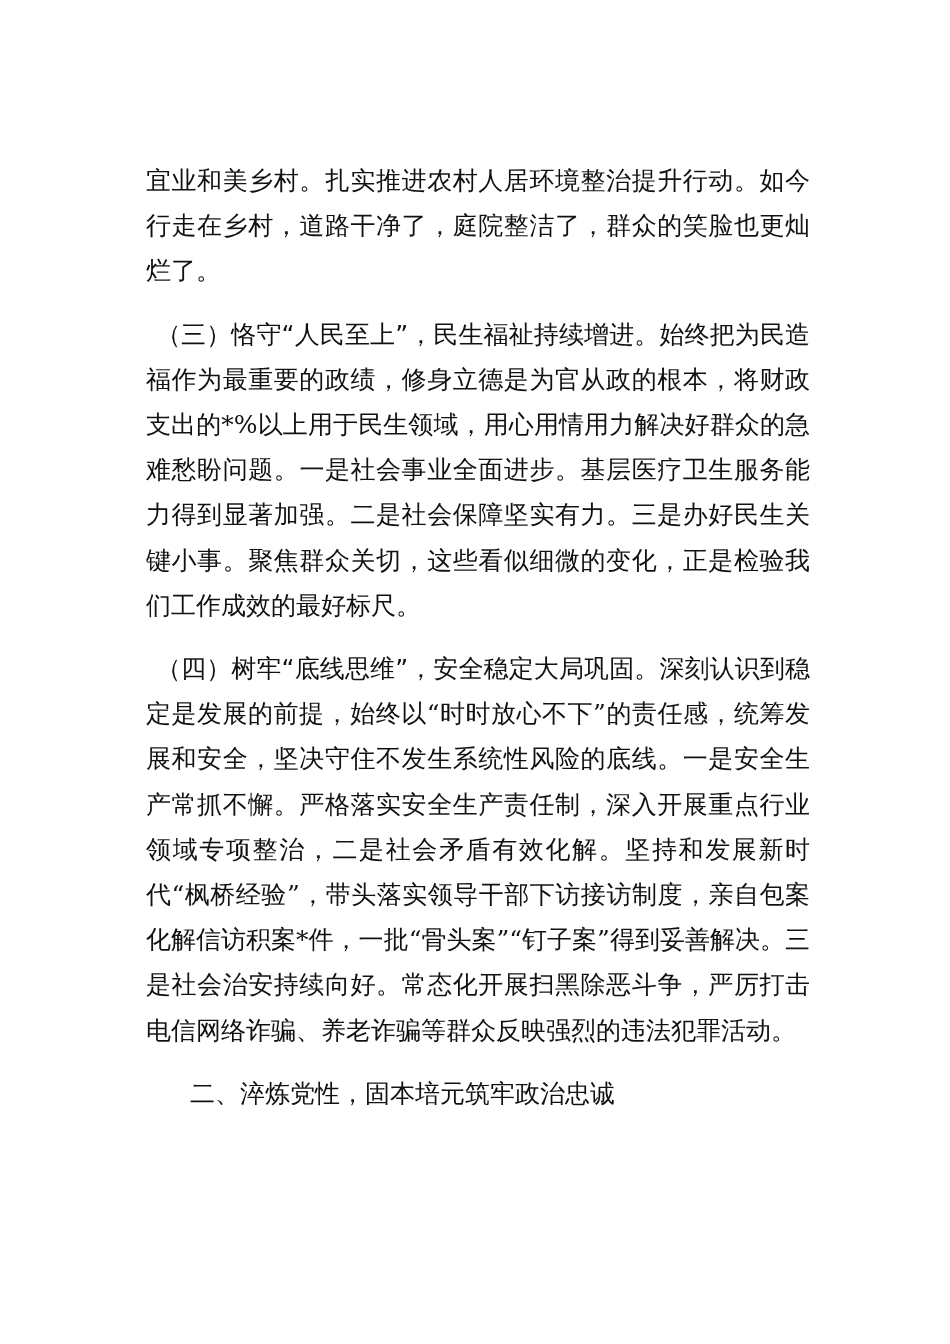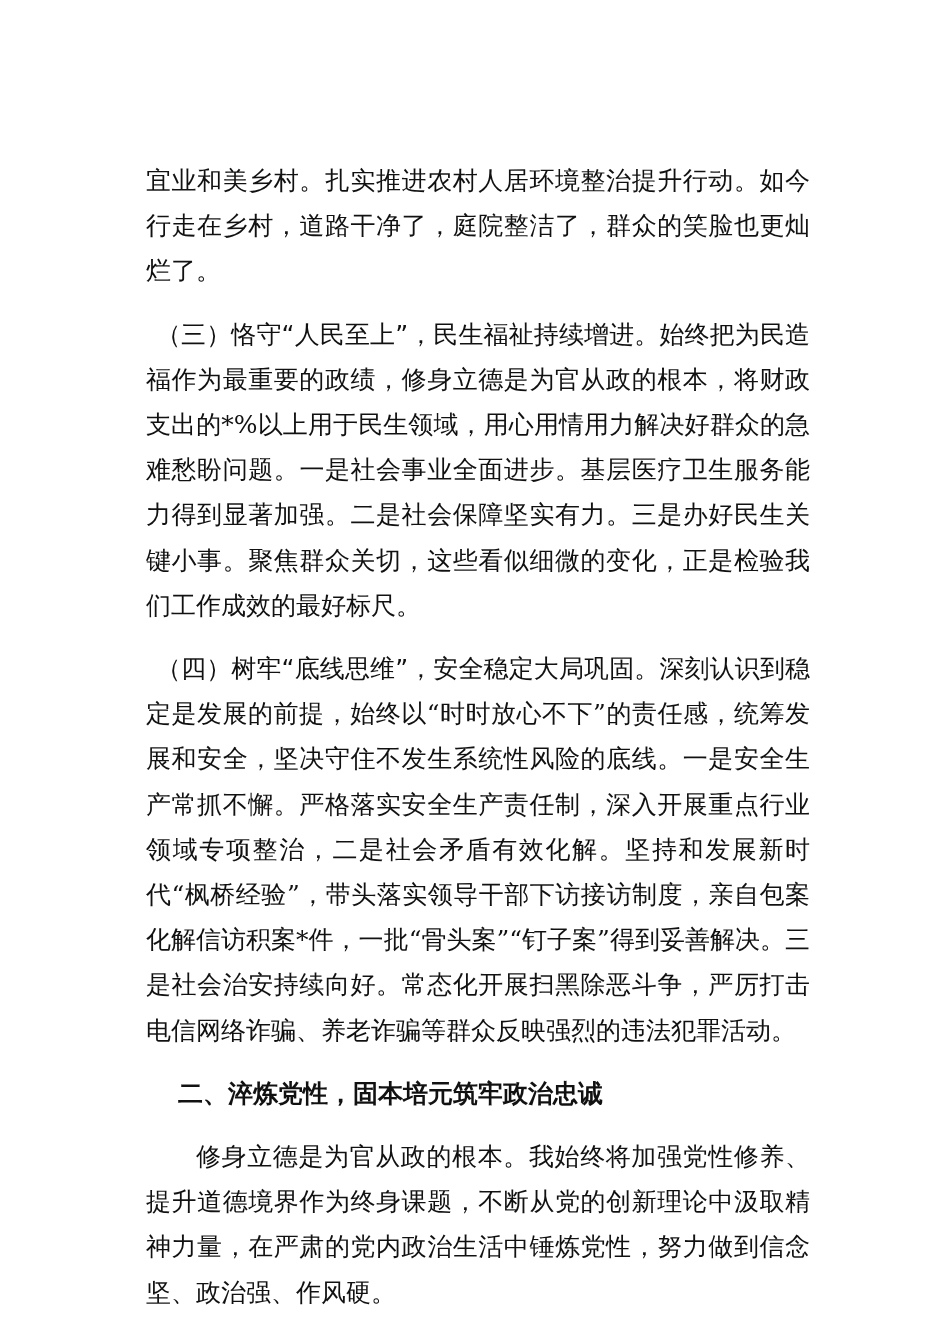--- a/index.html
+++ b/index.html
@@ -6,29 +6,28 @@
   body { width: 950px; height: 1344px; position: relative; overflow: hidden; }
   .page {
     position: absolute; left: 128px; top: 140px; width: 700px;
     font-family: "DejaVu Serif", "Liberation Serif", serif;
     color: #111111; font-size: 25px; line-height: 45.2px;
   }
   .para { margin: 18px; text-align: justify; text-align-last: left; }
   .indent { text-indent: 0.4em; }
   .indent2 { text-indent: 2em; }
   .b { font-weight: normal; font-family: "DejaVu Sans", "Liberation Sans", sans-serif; }
-  .h2 { font-weight: bold; font-family: "DejaVu Sans", "Liberation Sans", sans-serif; text-indent: 2em; margin: 0; }
+  .h2 { font-weight: normal; font-family: "DejaVu Sans", "Liberation Sans", sans-serif; text-indent: 2em; margin: 12px; }
 </style>
 </head>
 <body>
 
 <div class="page">
   <p class="para">宜业和美乡村。扎实推进农村人居环境整治提升行动。如今行走在乡村，道路干净了，庭院整洁了，群众的笑脸也更灿烂了。</p>
 
   <p class="para indent"><span class="b">（三）恪守“人民至上”，民生福祉持续增进。</span><span>始终把为民造福作为最重要的政绩，修身立德是为官从政的根本，将财政支出的*%以上用于民生领域，用心用情用力解决好群众的急难愁盼问题。</span><span class="b">一是</span><span>社会事业全面进步。基层医疗卫生服务能力得到显著加强。</span><span class="b">二是</span><span>社会保障坚实有力。</span><span class="b">三是</span><span>办好民生关键小事。聚焦群众关切，这些看似细微的变化，正是检验我们工作成效的最好标尺。</span></p>
 
   <p class="para indent"><span class="b">（四）树牢“底线思维”，安全稳定大局巩固。</span><span>深刻认识到稳定是发展的前提，始终以“时时放心不下”的责任感，统筹发展和安全，坚决守住不发生系统性风险的底线。</span><span class="b">一是</span><span>安全生产常抓不懈。严格落实安全生产责任制，深入开展重点行业领域专项整治，</span><span class="b">二是</span><span>社会矛盾有效化解。坚持和发展新时代“枫桥经验”，带头落实领导干部下访接访制度，亲自包案化解信访积案*件，一批“骨头案”“钉子案”得到妥善解决。</span><span class="b">三是</span><span>社会治安持续向好。常态化开展扫黑除恶斗争，严厉打击电信网络诈骗、养老诈骗等群众反映强烈的违法犯罪活动。</span></p>
 
   <p class="h2">二、淬炼党性，固本培元筑牢政治忠诚</p>
 
-  <p class="para indent2">修身立德是为官从政的根本。我始终将加强党性修养、提升道德境界作为终身课题，不断从党的创新理论中汲取精神力量，在严肃的党内政治生活中锤炼党性，努力做到信念坚、政治强、作风硬。</p>
 
 </div>
 
 </body></html>

